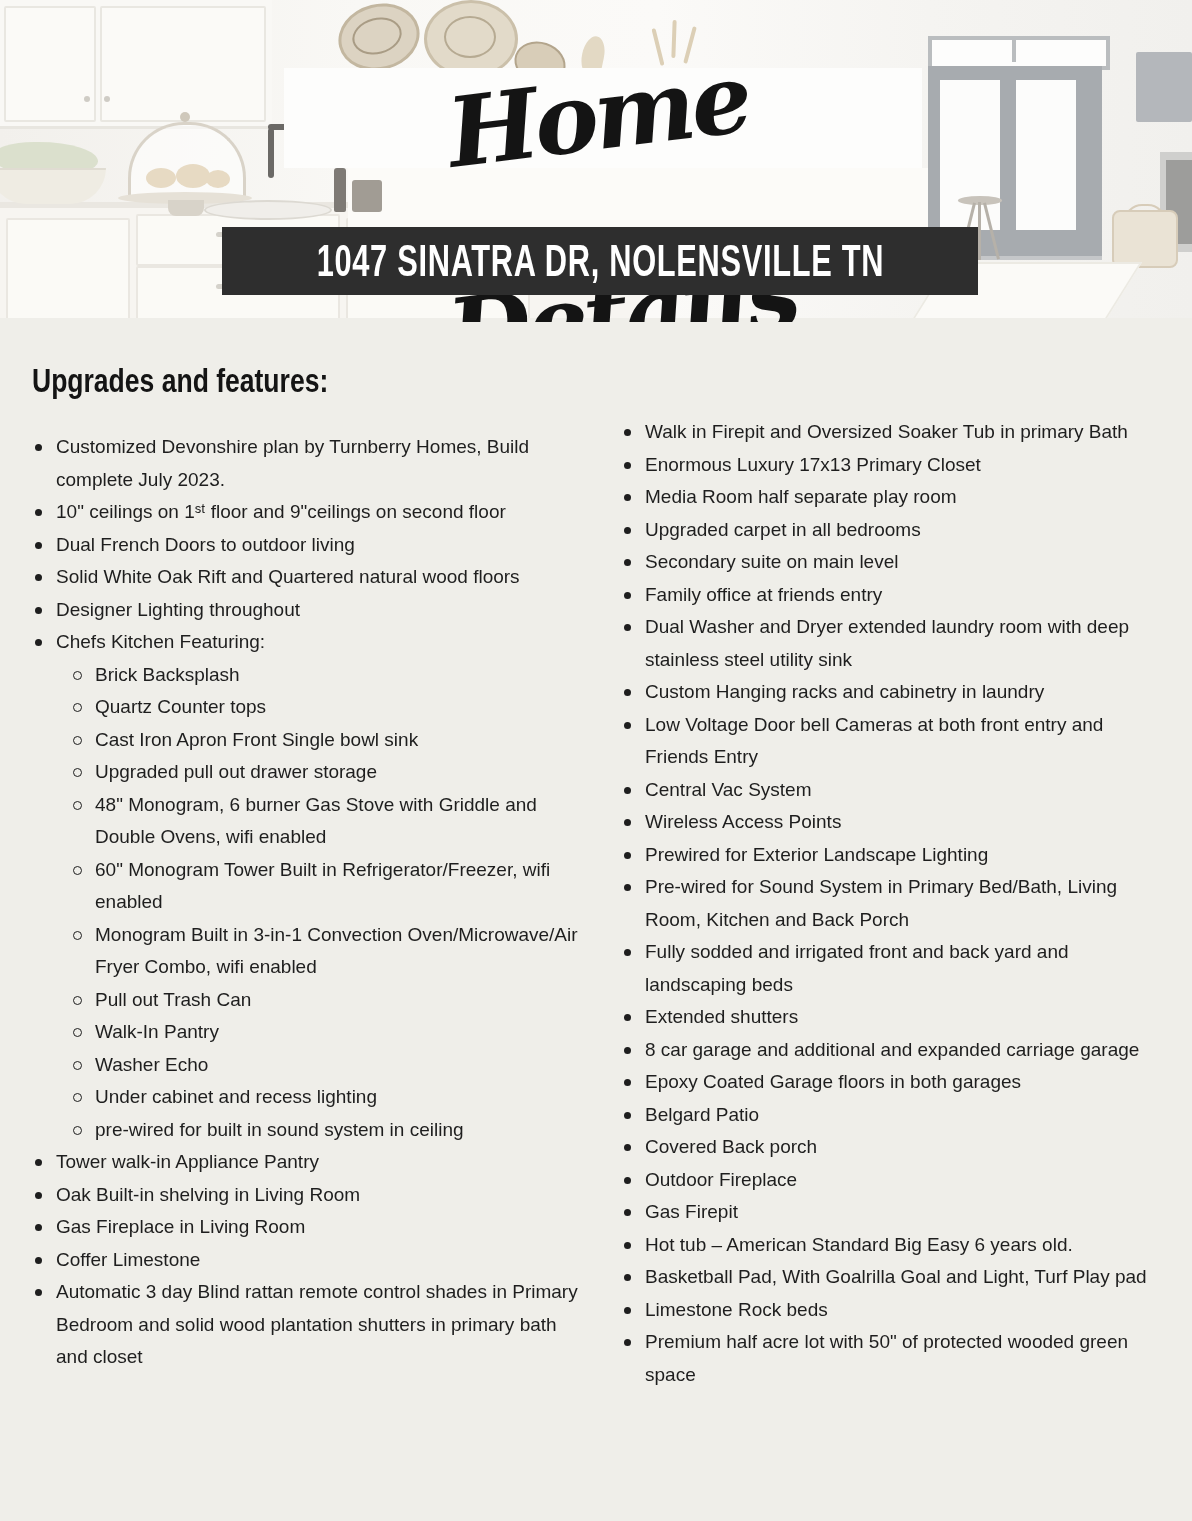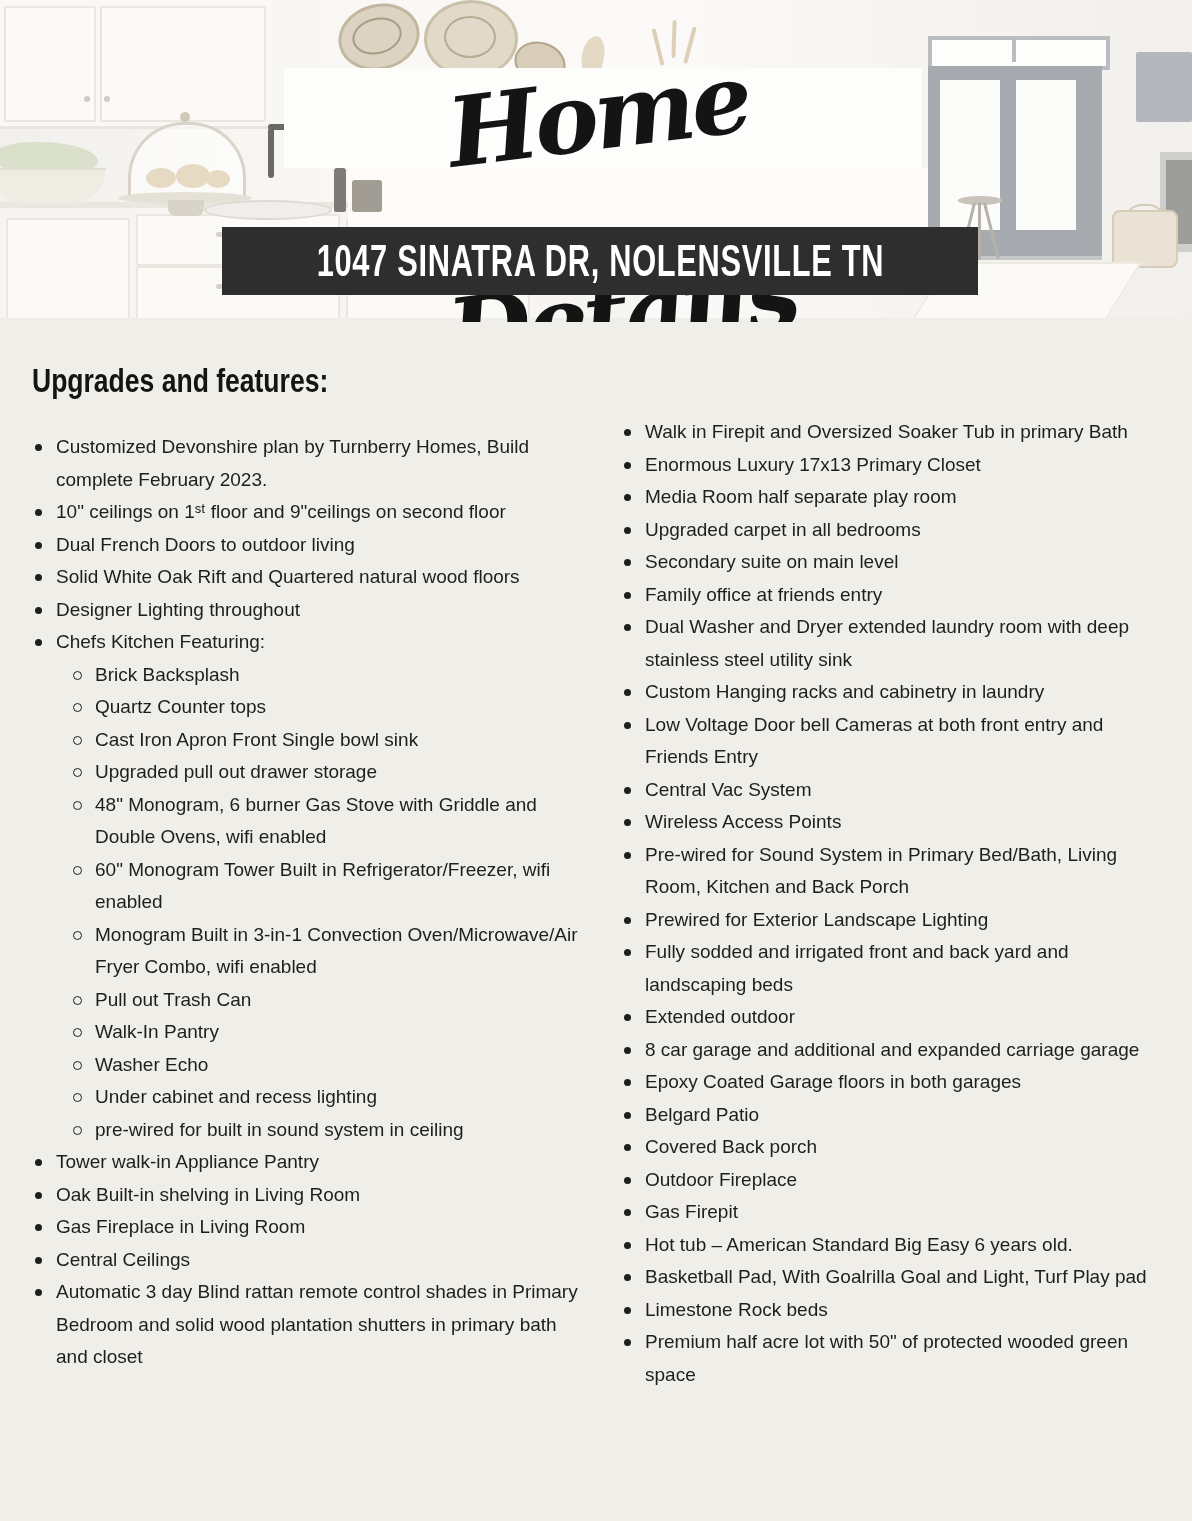--- a/index.html
+++ b/index.html
@@ -201,62 +201,62 @@
     <div class="banner">
       <span class="banner-text">1047 SINATRA DR, NOLENSVILLE TN</span>
     </div>
   </div>
 
   <h2 class="section-heading"><span class="cond">Upgrades and features:</span></h2>
 
   <div class="columns">
     <div class="col col-left">
       <ul class="features">
-          <li class="lvl1">Customized Devonshire plan by Turnberry Homes, Build complete February 2023.</li>
+          <li class="lvl1">Customized Devonshire plan by Turnberry Homes, Build complete July 2023.</li>
           <li class="lvl1">10" ceilings on 1ˢᵗ floor and 9"ceilings on second floor</li>
           <li class="lvl1">Dual French Doors to outdoor living</li>
           <li class="lvl1">Solid White Oak Rift and Quartered natural wood floors</li>
           <li class="lvl1">Designer Lighting throughout</li>
           <li class="lvl1">Chefs Kitchen Featuring:</li>
           <li class="lvl2">Brick Backsplash</li>
           <li class="lvl2">Quartz Counter tops</li>
           <li class="lvl2">Cast Iron Apron Front Single bowl sink</li>
           <li class="lvl2">Upgraded pull out drawer storage</li>
           <li class="lvl2">48" Monogram, 6 burner Gas Stove with Griddle and Double Ovens, wifi enabled</li>
           <li class="lvl2">60" Monogram Tower Built in Refrigerator/Freezer, wifi enabled</li>
           <li class="lvl2">Monogram Built in 3-in-1 Convection Oven/Microwave/Air Fryer Combo, wifi enabled</li>
           <li class="lvl2">Pull out Trash Can</li>
           <li class="lvl2">Walk-In Pantry</li>
           <li class="lvl2">Washer Echo</li>
           <li class="lvl2">Under cabinet and recess lighting</li>
           <li class="lvl2">pre-wired for built in sound system in ceiling</li>
           <li class="lvl1">Tower walk-in Appliance Pantry</li>
           <li class="lvl1">Oak Built-in shelving in Living Room</li>
           <li class="lvl1">Gas Fireplace in Living Room</li>
-          <li class="lvl1">Central Ceilings</li>
+          <li class="lvl1">Coffer Limestone</li>
           <li class="lvl1">Automatic 3 day Blind rattan remote control shades in Primary Bedroom and solid wood plantation shutters in primary bath and closet</li>
         </ul>
     </div>
     <div class="col col-right">
       <ul class="features">
           <li class="lvl1">Walk in Firepit and Oversized Soaker Tub in primary Bath</li>
           <li class="lvl1">Enormous Luxury 17x13 Primary Closet</li>
           <li class="lvl1">Media Room half separate play room</li>
           <li class="lvl1">Upgraded carpet in all bedrooms</li>
           <li class="lvl1">Secondary suite on main level</li>
           <li class="lvl1">Family office at friends entry</li>
           <li class="lvl1">Dual Washer and Dryer extended laundry room with deep stainless steel utility sink</li>
           <li class="lvl1">Custom Hanging racks and cabinetry in laundry</li>
           <li class="lvl1">Low Voltage Door bell Cameras at both front entry and Friends Entry</li>
           <li class="lvl1">Central Vac System</li>
           <li class="lvl1">Wireless Access Points</li>
+          <li class="lvl1">Prewired for Exterior Landscape Lighting</li>
           <li class="lvl1">Pre-wired for Sound System in Primary Bed/Bath, Living Room, Kitchen and Back Porch</li>
-          <li class="lvl1">Prewired for Exterior Landscape Lighting</li>
           <li class="lvl1">Fully sodded and irrigated front and back yard and landscaping beds</li>
-          <li class="lvl1">Extended outdoor</li>
+          <li class="lvl1">Extended shutters</li>
           <li class="lvl1">8 car garage and additional and expanded carriage garage</li>
           <li class="lvl1">Epoxy Coated Garage floors in both garages</li>
           <li class="lvl1">Belgard Patio</li>
           <li class="lvl1">Covered Back porch</li>
           <li class="lvl1">Outdoor Fireplace</li>
           <li class="lvl1">Gas Firepit</li>
           <li class="lvl1">Hot tub – American Standard Big Easy 6 years old.</li>
           <li class="lvl1">Basketball Pad, With Goalrilla Goal and Light, Turf Play pad</li>
           <li class="lvl1">Limestone Rock beds</li>
           <li class="lvl1">Premium half acre lot with 50" of protected wooded green space</li>

